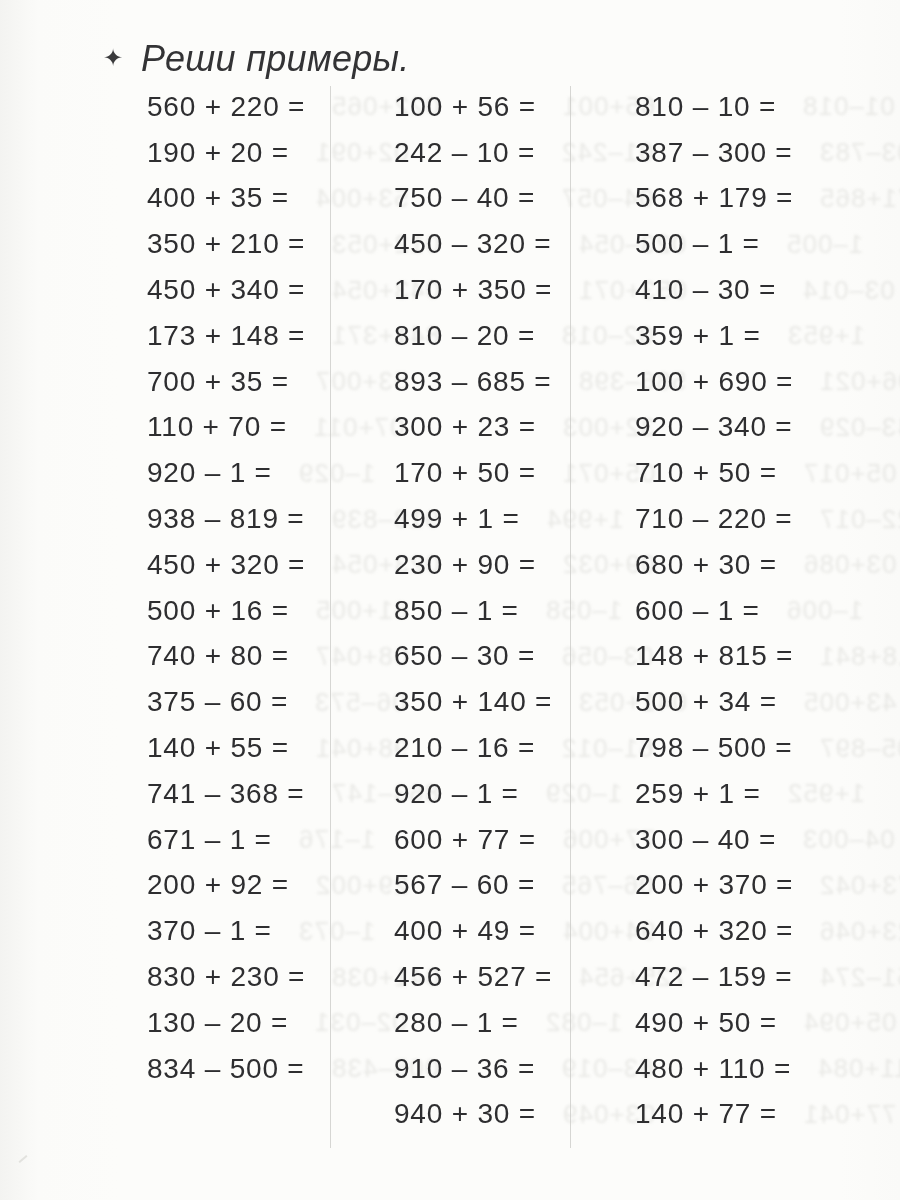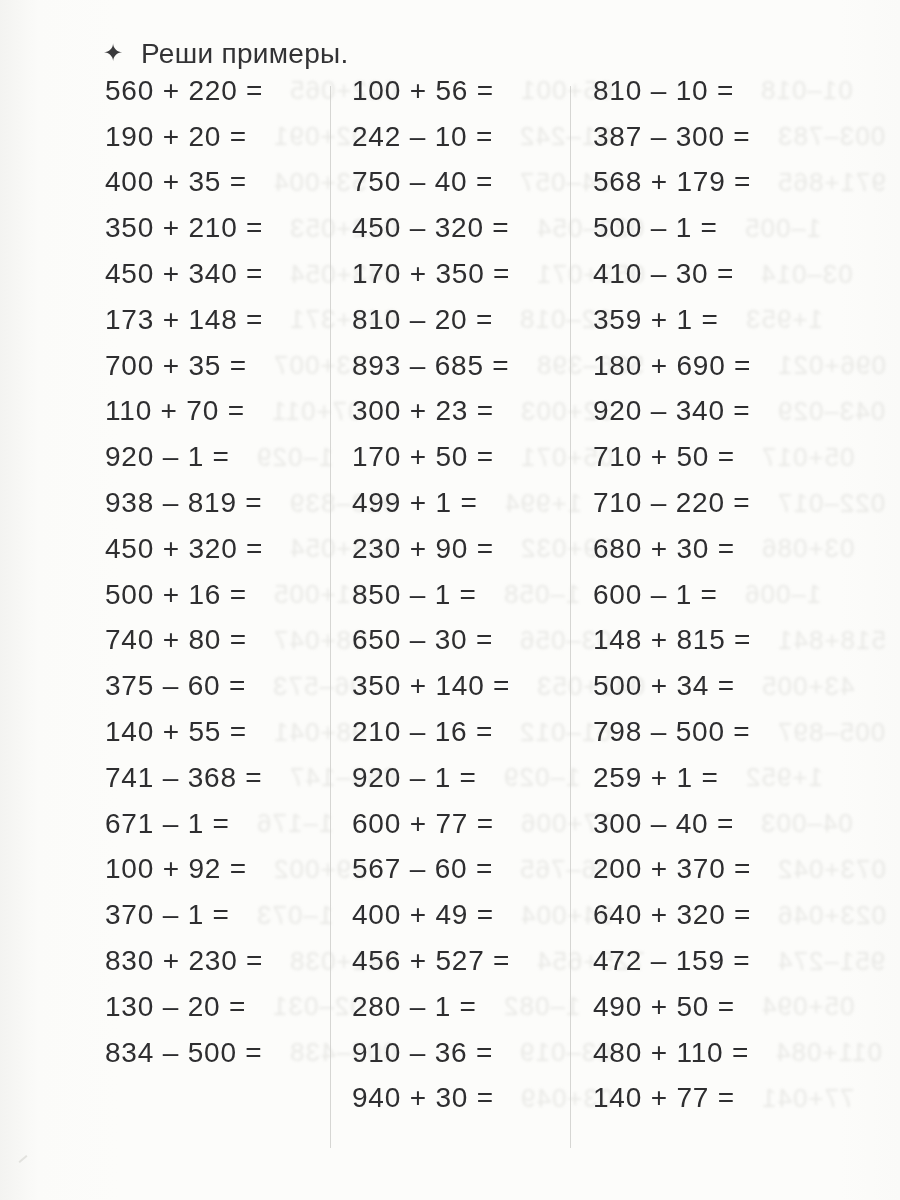--- a/index.html
+++ b/index.html
@@ -28,36 +28,38 @@
     align-items: center;
     gap: 18px;
   }
   .star {
     font-size: 24px;
     color: #3a3a3c;
     line-height: 1;
     transform: translateY(-1px);
   }
   .title {
-    font-size: 28px;
+    font-size: 36px;
     color: #333335;
     letter-spacing: 0.3px;
+    font-style: italic;
   }
   .divider {
     position: absolute;
     top: 86px;
     width: 1px;
     height: 1062px;
     background: #d6d6d3;
   }
   .divider.d1 { left: 330px; }
   .divider.d2 { left: 570px; }
   .col {
     position: absolute;
-    top: 68px;
+    top: 84px;
+    margin-left: 42px;
   }
   .col.c0 { left: 105px; width: 215px; }
   .col.c1 { left: 352px; width: 208px; }
   .col.c2 { left: 593px; width: 220px; }
   .row {
     height: 45.8px;
     display: flex;
     align-items: center;
     white-space: nowrap;
   }
@@ -165,21 +167,21 @@
       </div>
       <div class="row">
         <span class="expr">741 – 368 =</span>
         <span class="ghost">863–147</span>
       </div>
       <div class="row">
         <span class="expr">671 – 1 =</span>
         <span class="ghost">1–176</span>
       </div>
       <div class="row">
-        <span class="expr">100 + 92 =</span>
+        <span class="expr">200 + 92 =</span>
         <span class="ghost">29+002</span>
       </div>
       <div class="row">
         <span class="expr">370 – 1 =</span>
         <span class="ghost">1–073</span>
       </div>
       <div class="row">
         <span class="expr">830 + 230 =</span>
         <span class="ghost">041+038</span>
       </div>
@@ -305,21 +307,21 @@
       </div>
       <div class="row">
         <span class="expr">410 – 30 =</span>
         <span class="ghost">03–014</span>
       </div>
       <div class="row">
         <span class="expr">359 + 1 =</span>
         <span class="ghost">1+953</span>
       </div>
       <div class="row">
-        <span class="expr">180 + 690 =</span>
+        <span class="expr">100 + 690 =</span>
         <span class="ghost">096+021</span>
       </div>
       <div class="row">
         <span class="expr">920 – 340 =</span>
         <span class="ghost">043–029</span>
       </div>
       <div class="row">
         <span class="expr">710 + 50 =</span>
         <span class="ghost">05+017</span>
       </div>

